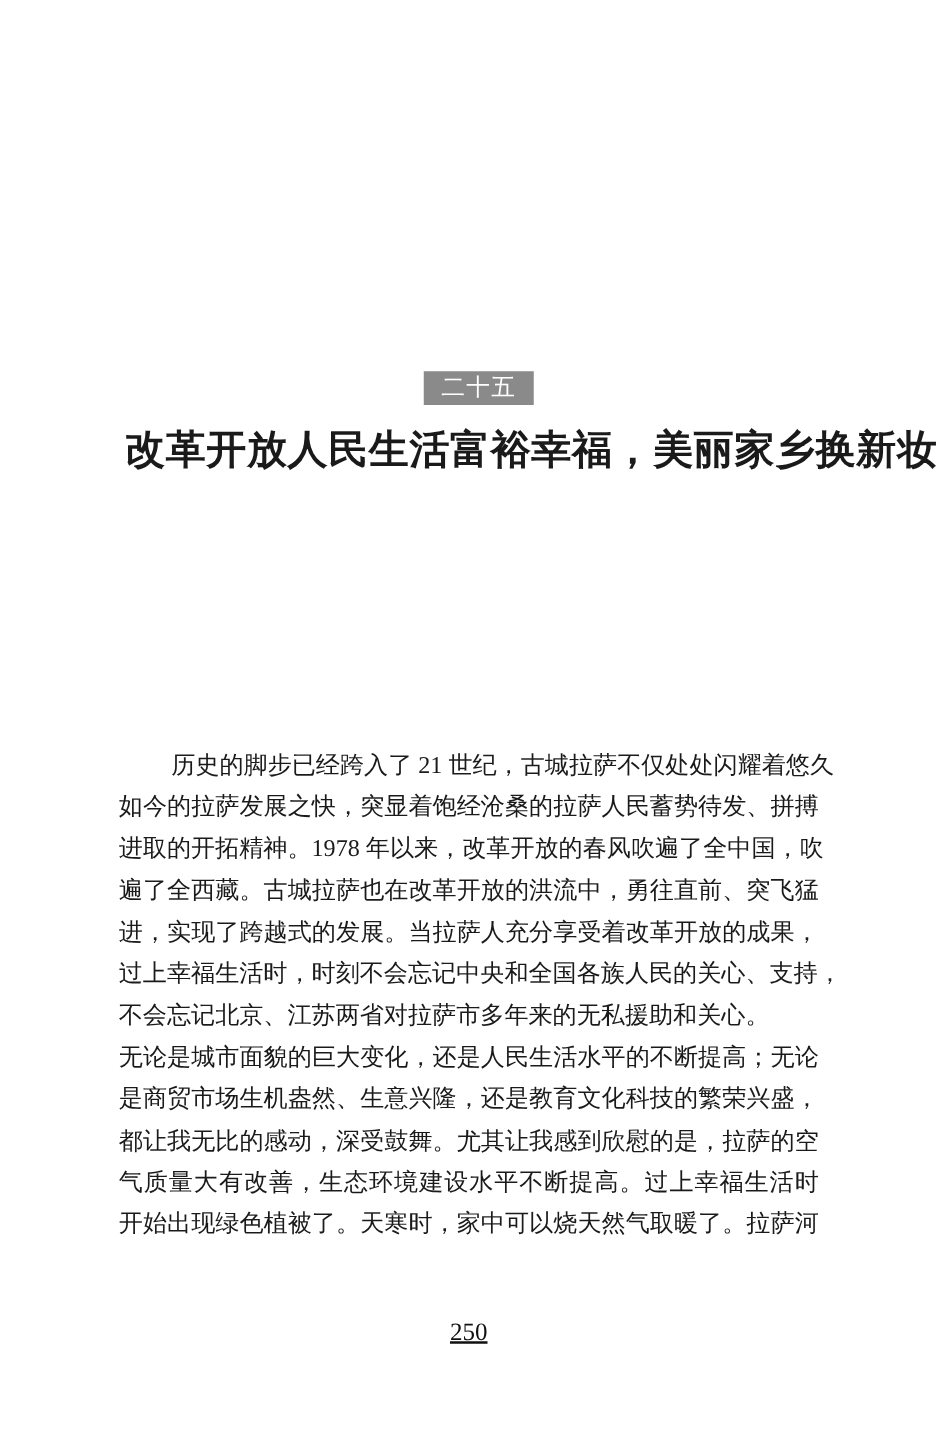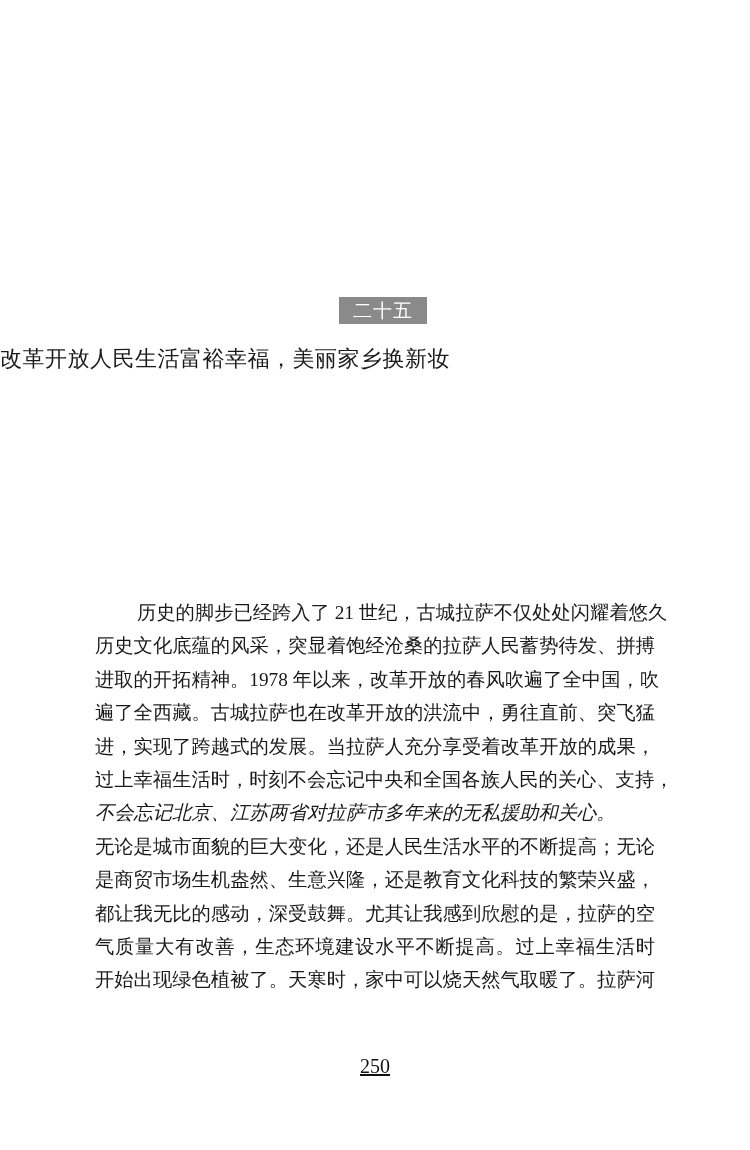--- a/index.html
+++ b/index.html
@@ -32,24 +32,24 @@
     height: 27px;
     padding: 0 14px;
     letter-spacing: 1px;
     transform: translateX(8px);
   }
   .chapter-title {
     position: absolute;
     top: 340px;
     left: 0;
     width: 100%;
-    text-align: left;
-    font-size: 22px;
+    text-align: right;
+    font-size: 32px;
     line-height: 38px;
-    font-weight: normal;
+    font-weight: bold;
     letter-spacing: 0.5px;
     white-space: nowrap;
   }
   .body-text {
     position: absolute;
     top: 596px;
     left: 95px;
     width: 560px;
     font-size: 19.3px;
     line-height: 33.4px;
@@ -61,21 +61,20 @@
     height: 33.4px;
     overflow: visible;
   }
   .line.indent {
     padding-left: 42px;
     font-family: Liberation Serif, serif;
   }
   .line.end {
     text-align: right;
     text-align-last: left;
-    font-style: italic;
   }
   .page-number {
     position: absolute;
     top: 1053px;
     left: 0;
     width: 100%;
     text-align: center;
     font-size: 20px;
     line-height: 26px;
     color: #111111;
@@ -88,21 +87,21 @@
 <div class="page">
 
   <div class="chapter-box-row">
     <span class="chapter-box">二十五</span>
   </div>
 
   <div class="chapter-title">改革开放人民生活富裕幸福，美丽家乡换新妆</div>
 
   <div class="body-text">
     <div class="line indent">历史的脚步已经跨入了 21 世纪，古城拉萨不仅处处闪耀着悠久</div>
-    <div class="line">历史文化底蕴的风采，突显着饱经沧桑的拉萨人民蓄势待发、拼搏</div>
+    <div class="line">如今的拉萨发展之快，突显着饱经沧桑的拉萨人民蓄势待发、拼搏</div>
     <div class="line">进取的开拓精神。1978 年以来，改革开放的春风吹遍了全中国，吹</div>
     <div class="line">遍了全西藏。古城拉萨也在改革开放的洪流中，勇往直前、突飞猛</div>
     <div class="line">进，实现了跨越式的发展。当拉萨人充分享受着改革开放的成果，</div>
     <div class="line">过上幸福生活时，时刻不会忘记中央和全国各族人民的关心、支持，</div>
     <div class="line end">不会忘记北京、江苏两省对拉萨市多年来的无私援助和关心。</div>
 
     <div class="line">无论是城市面貌的巨大变化，还是人民生活水平的不断提高；无论</div>
     <div class="line">是商贸市场生机盎然、生意兴隆，还是教育文化科技的繁荣兴盛，</div>
     <div class="line">都让我无比的感动，深受鼓舞。尤其让我感到欣慰的是，拉萨的空</div>
     <div class="line">气质量大有改善，生态环境建设水平不断提高。过上幸福生活时</div>

